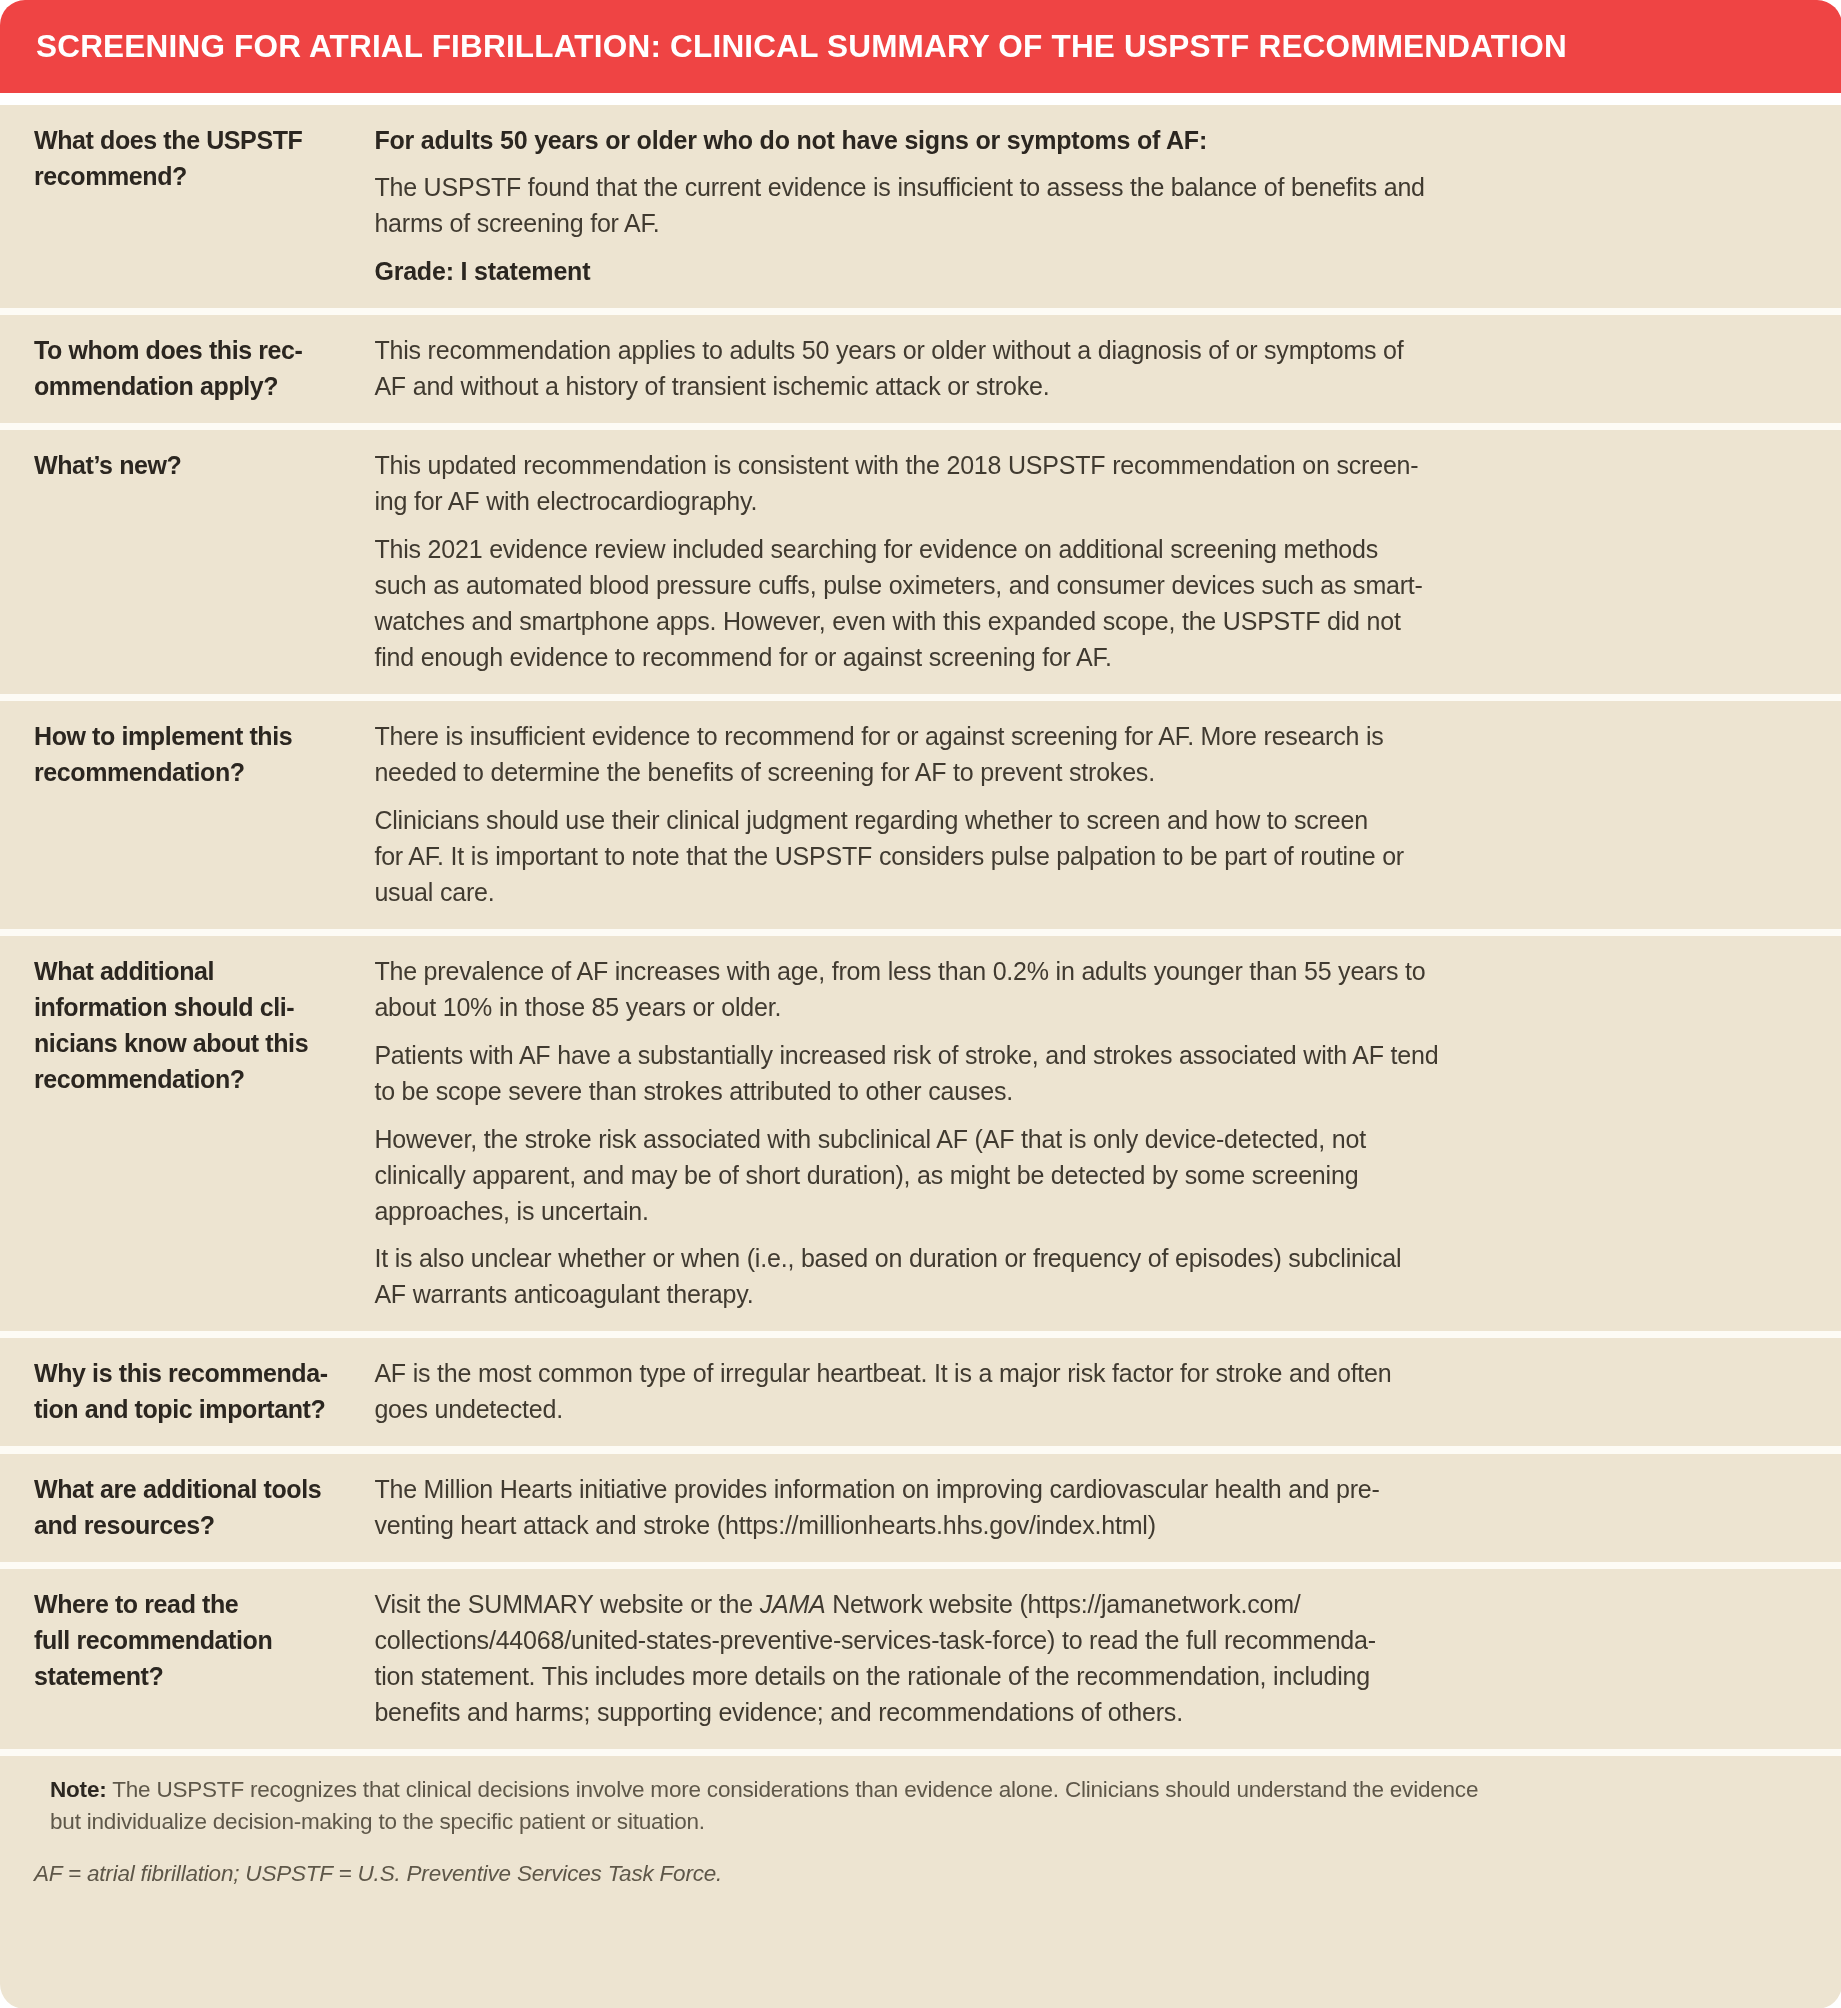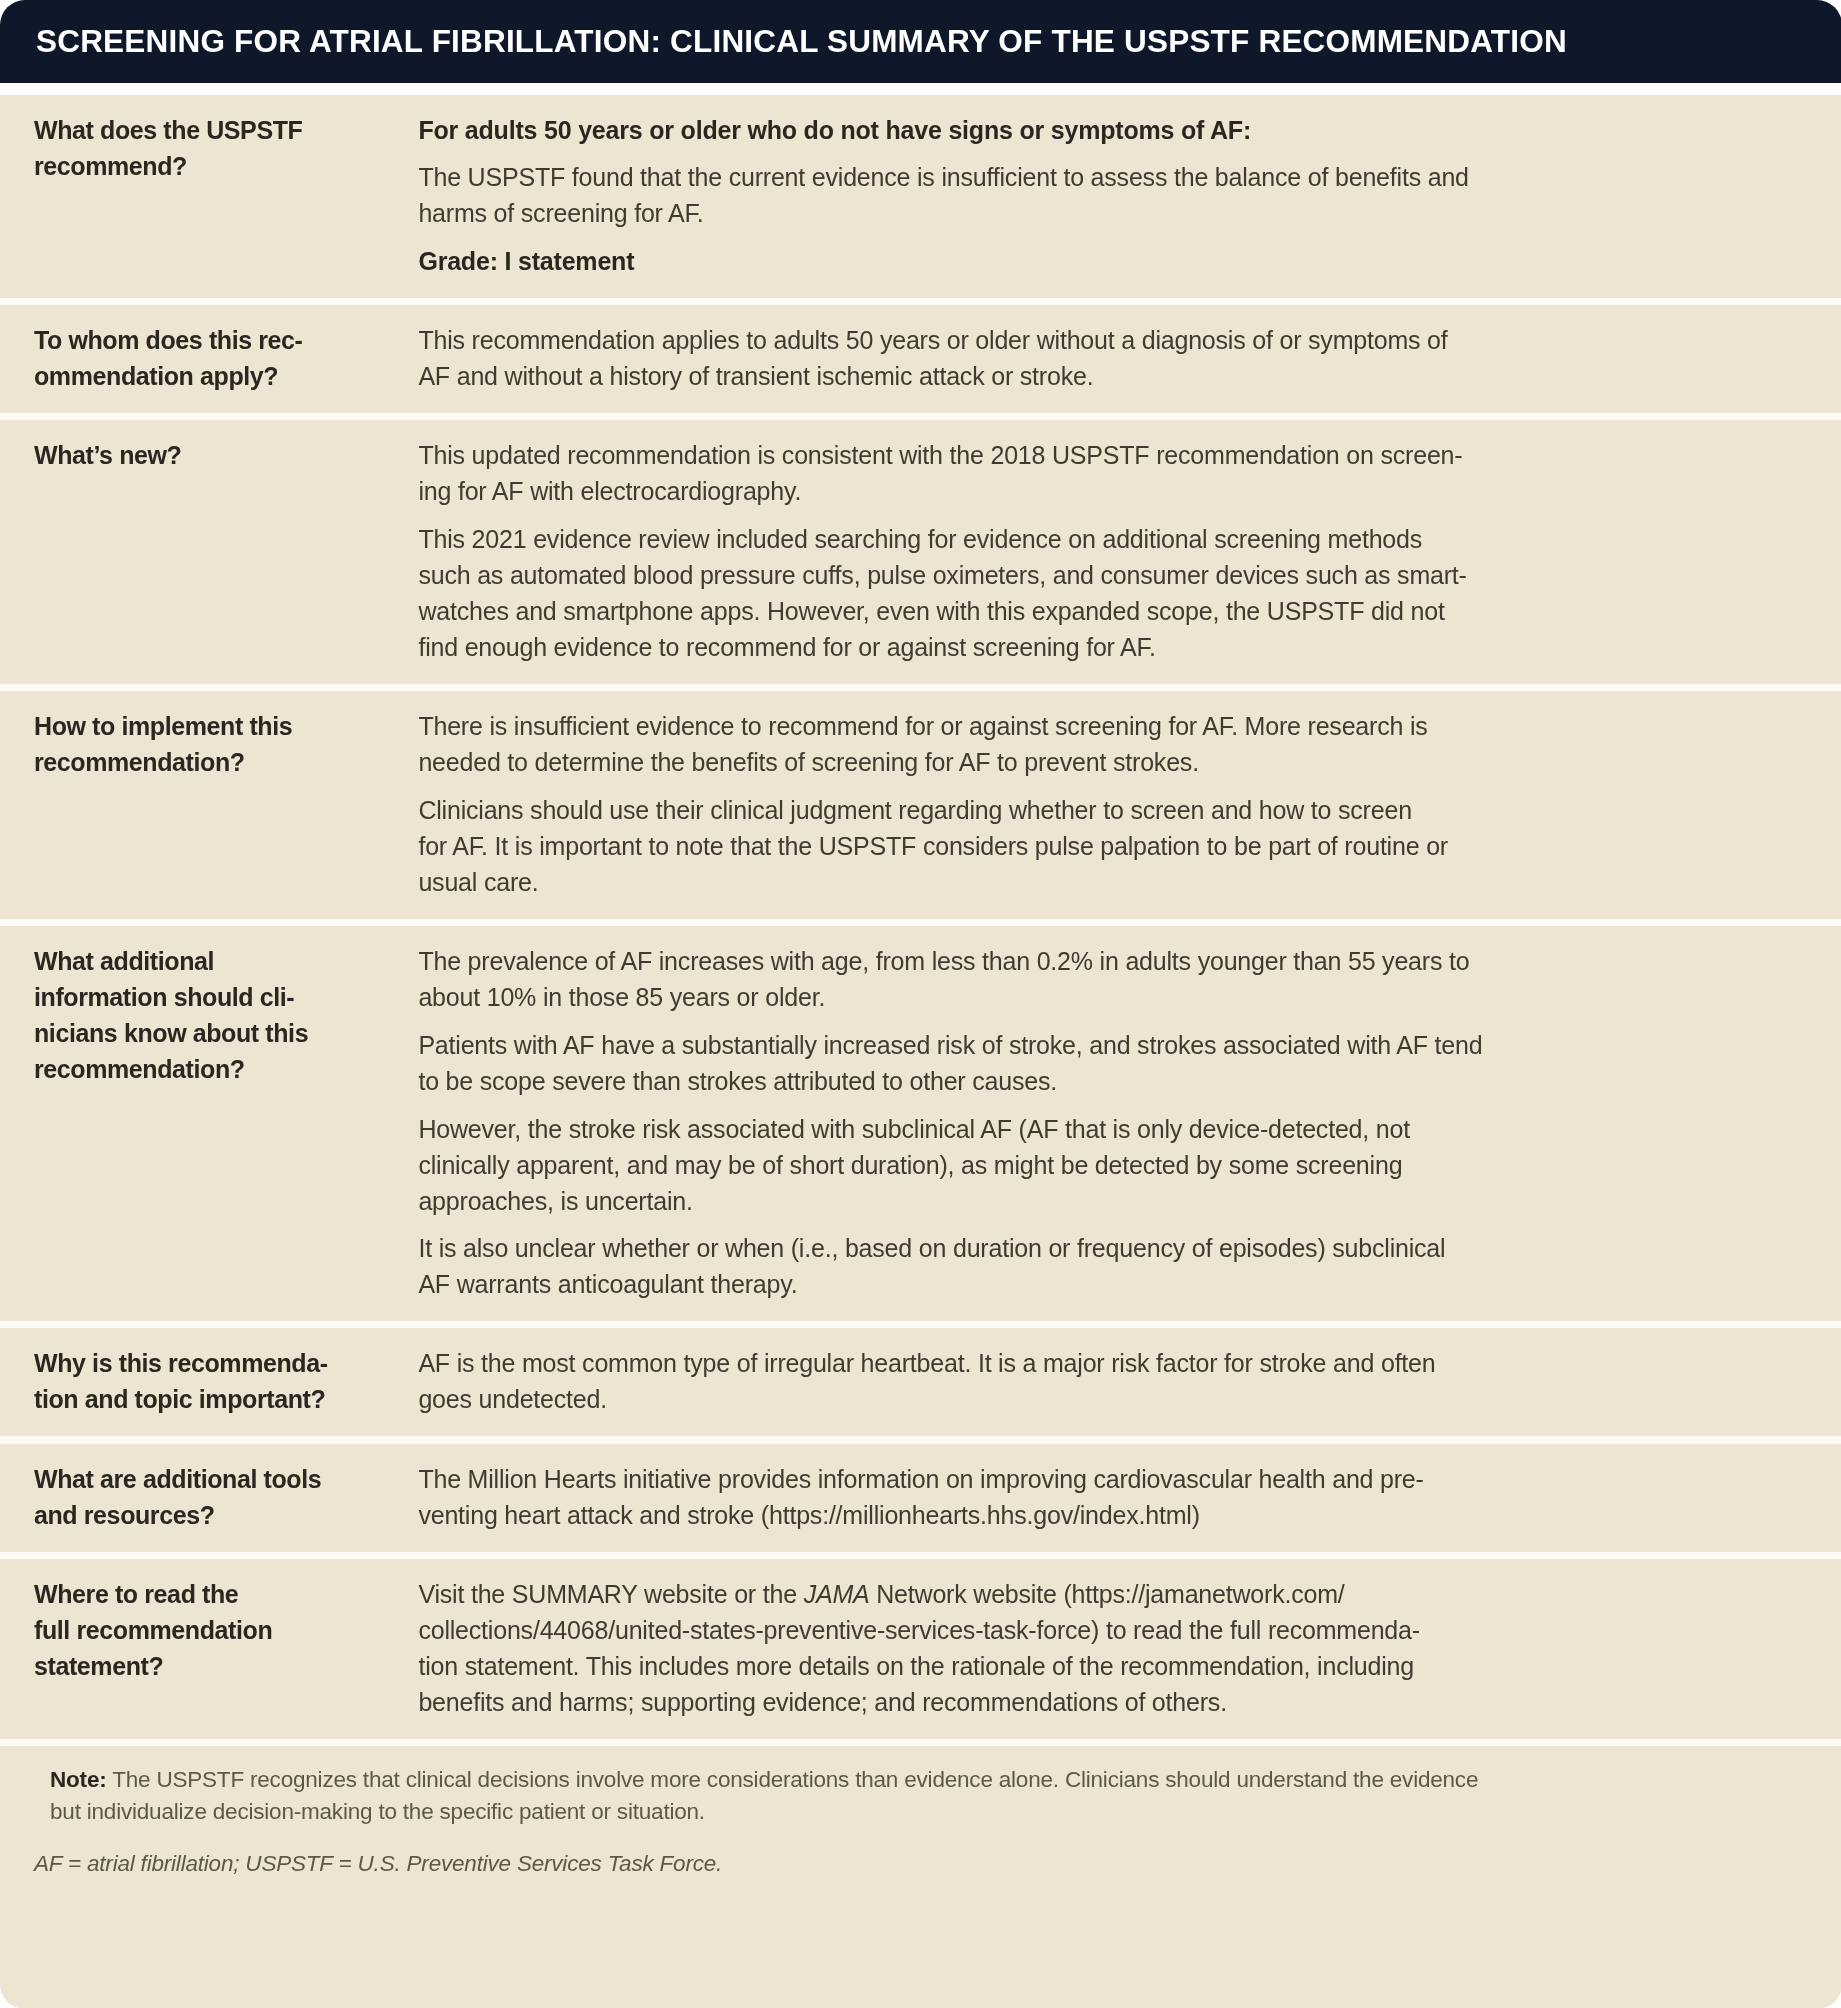--- a/index.html
+++ b/index.html
@@ -9,23 +9,23 @@
   }
   .sheet {
     width: 1842px;
     min-height: 2009px;
     box-sizing: border-box;
     background: #ffffff;
     display: flex;
     flex-direction: column;
   }
   .header-bar {
-    background: #0f172a;
+    background: #ef4444;
     border-radius: 25px 25px 0 0;
-    height: 83px;
+    height: 93px;
     display: flex;
     align-items: center;
     padding: 8px 36px;
     box-sizing: border-box;
   }
   .header-bar h1 {
     margin: 0;
     color: #ffffff;
     font-size: 31.5px;
     font-weight: bold;
@@ -38,21 +38,20 @@
   }
   .table-body {
     background: #EDE4D1;
     border-radius: 0 0 25px 25px;
     flex: 1;
     padding-bottom: 31px;
   }
   .row {
     display: flex;
     padding: 17px 36px 19px 34px;
-    gap: 44px;
   }
   .qcol {
     flex: none;
     width: 317px;
     font-size: 25px;
     font-weight: bold;
     line-height: 36px;
     color: #2B2620;
     letter-spacing: -0.4px;
     white-space: pre-line;

